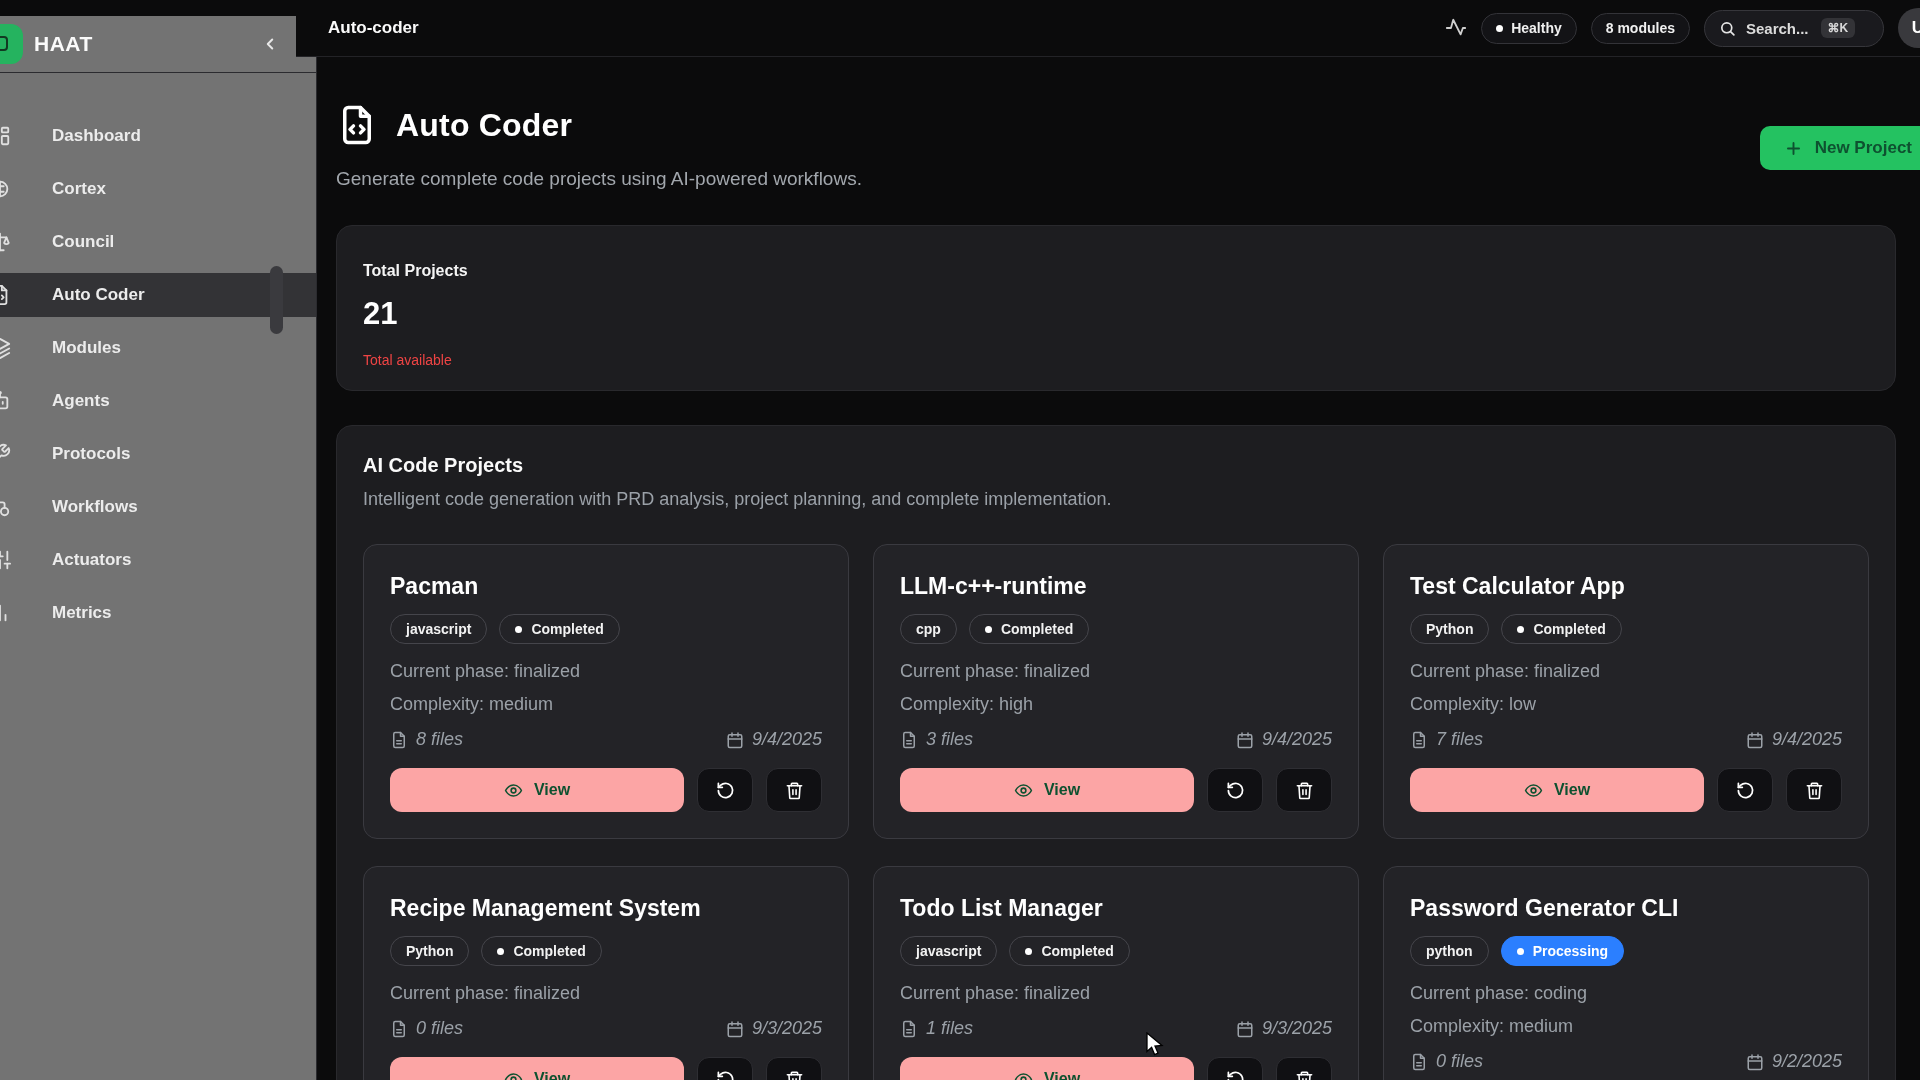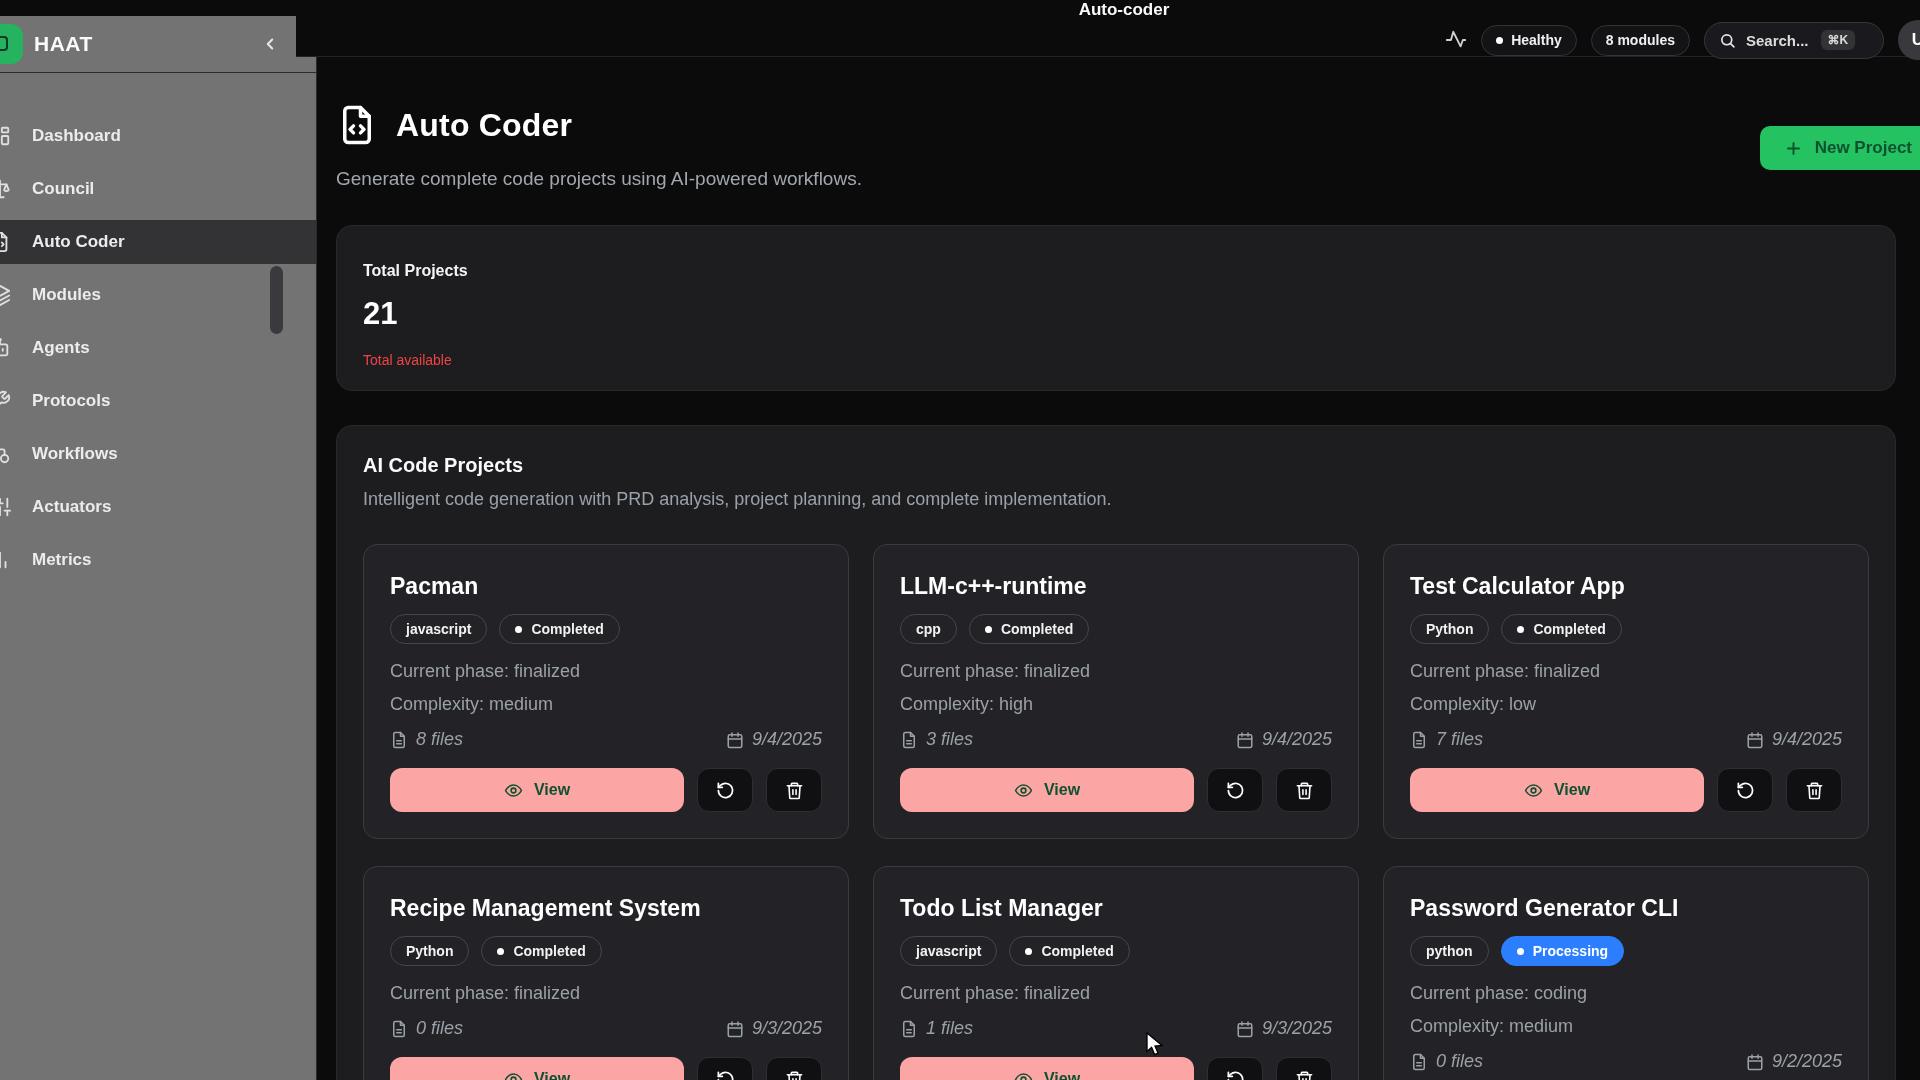--- a/index.html
+++ b/index.html
@@ -30,35 +30,35 @@
   }
   .brand{ font-size:21px; font-weight:bold; letter-spacing:.5px; margin-left:11px; color:#fafafa;}
   .collapse-btn{
     position:absolute; right:32px; top:14px; width:28px; height:28px;
     background:none; border:none; color:#e8e8e8; cursor:pointer;
     display:flex; align-items:center; justify-content:center;
   }
   .nav{ padding-top:41px; }
   .nav-item{
     height:44px; display:flex; align-items:center; cursor:pointer;
-    margin-bottom:9px; color:#ececec;
+    margin-bottom:9px; color:#ececec;gap:20px;
   }
   .nav-item.active{ background:#333336; }
   .nav-item .icon{ width:22px; height:22px; margin-left:-11px; flex:none; color:#e0e0e0; }
   .nav-label{ margin-left:21px; font-size:17px; font-weight:600; }
   .sidebar-thumb{
     position:absolute; left:270px; top:250px; width:13px; height:68px;
     background:#3a3a3e; border-radius:7px;
   }
 
   
   .topbar{
     position:absolute; left:296px; right:0; top:0; height:57px;
     background:#0b0b0c; border-bottom:1px solid #232327;
-    display:flex; align-items:center; padding:0 0 0 32px;flex-direction:column;
+    display:flex; align-items:center; padding:0 0 0 32px;
   }
   .topbar-title{ font-size:17px; font-weight:600; color:#fafafa; }
   .topbar-right{ margin-left:auto; display:flex; align-items:center; gap:14px; }
   .icon{ display:inline-flex; align-items:center; justify-content:center; }
   .icon svg{ width:100%; height:100%; display:block; }
   .activity{ width:22px; height:22px; color:#cfcfcf; }
   .pill{
     display:flex; align-items:center; gap:8px; height:31px; padding:0 14px;
     border:1px solid #333338; border-radius:16px; background:#131316;
     font-size:14px; font-weight:bold; color:#f0f0f0; white-space:nowrap;
@@ -178,20 +178,31 @@
         <div class="nav-item">
           <span class="icon">
             <svg viewBox="0 0 24 24" fill="none" stroke="currentColor" stroke-width="2" stroke-linecap="round" stroke-linejoin="round">
               <rect x="3" y="3" width="7" height="9" rx="1"></rect>
               <rect x="14" y="3" width="7" height="5" rx="1"></rect>
               <rect x="14" y="12" width="7" height="9" rx="1"></rect>
               <rect x="3" y="16" width="7" height="5" rx="1"></rect>
             </svg>
           </span>
           <span class="nav-label">Dashboard</span>
+        </div>
+        <div class="nav-item">
+          <span class="icon">
+            <svg viewBox="0 0 24 24" fill="none" stroke="currentColor" stroke-width="2" stroke-linecap="round" stroke-linejoin="round">
+              <circle cx="12" cy="12" r="8"></circle>
+              <path d="M12 4v16"></path>
+              <path d="M8 9h8"></path>
+              <path d="M8 15h8"></path>
+            </svg>
+          </span>
+          <span class="nav-label">Cortex</span>
         </div>
         <div class="nav-item">
           <span class="icon">
             <svg viewBox="0 0 24 24" fill="none" stroke="currentColor" stroke-width="2" stroke-linecap="round" stroke-linejoin="round">
               <path d="M12 3v18"></path>
               <path d="M5 7h14"></path>
               <path d="M5 7l-2.5 6a3 3 0 0 0 5 0L5 7z"></path>
               <path d="M19 7l-2.5 6a3 3 0 0 0 5 0L19 7z"></path>
               <path d="M8 21h8"></path>
             </svg>

